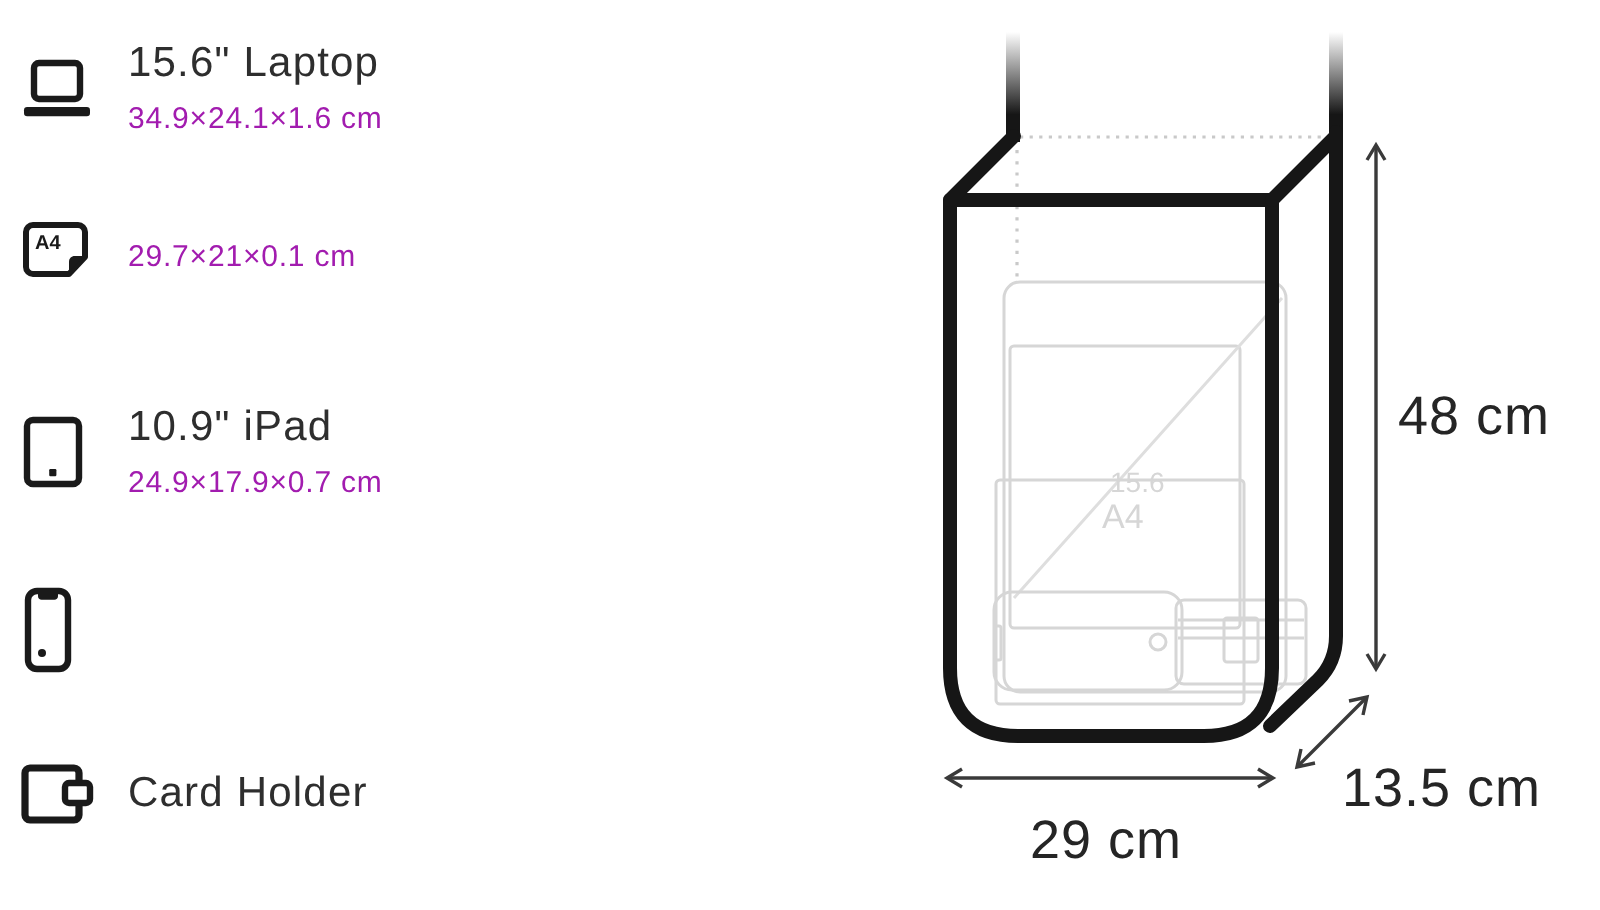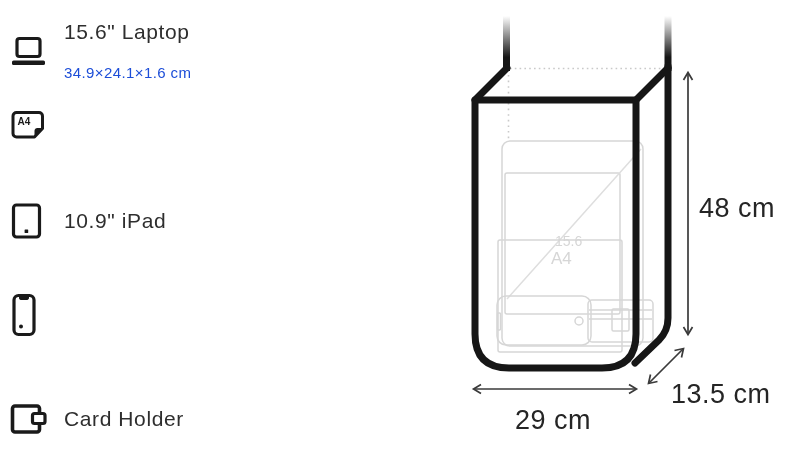--- a/index.html
+++ b/index.html
@@ -7,21 +7,21 @@
   body { font-family: "Liberation Sans", sans-serif; position: relative; }
 
   .item-list { position: absolute; left: 10px; top: 0; width: 300px; height: 455px; }
   .row { position: absolute; left: 0; display: flex; align-items: center; }
   .icon-box { width: 44px; min-width: 44px; display: flex; justify-content: flex-start; align-items: center; }
   .txt { padding-left: 10px; }
   .item-name {
     font-size: 21px; color: #2e2e2e; letter-spacing: 0.6px; line-height: 1.15;
   }
   .item-dims {
-    font-size: 15px; color: #1d4ed8; letter-spacing: 0.4px; margin-top: 20px;
+    font-size: 15px; color: #a21caf; letter-spacing: 0.4px; margin-top: 7px;
   }
 
   .diagram-wrap { position: absolute; left: 440px; top: 0; width: 360px; height: 455px; }
   svg text { font-family: "Liberation Sans", sans-serif; }
   .dim-label { font-size: 27px; fill: #252525; letter-spacing: 0.5px; }
   .ghost-label { fill: #d6d6d6; }
 </style>
 </head>
 <body>
 
@@ -42,46 +42,48 @@
 
   <div class="row" style="top:110px">
     <div class="icon-box">
       <svg width="36" height="30" viewBox="0 0 36 30">
         <path d="M6.5,2.5 h22.5 c1.9,0 3.5,1.6 3.5,3.5 v12.5 l-8,8.5 h-18 c-1.9,0 -3.5,-1.6 -3.5,-3.5 v-17.5 c0,-1.9 1.6,-3.5 3.5,-3.5 z" fill="none" stroke="#1a1a1a" stroke-width="3" stroke-linejoin="round"></path>
         <path d="M32,18 l-7.5,8 v-5.2 c0,-1.6 1.3,-2.8 2.8,-2.8 z" fill="#1a1a1a"></path>
         <text x="7.5" y="14.5" font-size="10" font-weight="bold" fill="#1a1a1a">A4</text>
       </svg>
     </div>
     <div class="txt">
+      <div class="item-dims">29.7×21×0.1 cm</div>
     </div>
   </div>
 
   <div class="row" style="top:202px">
     <div class="icon-box">
       <svg width="33" height="38" viewBox="0 0 33 38">
         <rect x="3.5" y="3" width="26" height="32" rx="3" fill="none" stroke="#1a1a1a" stroke-width="3.2"></rect>
         <rect x="14.6" y="27.5" width="3.6" height="3.6" rx="0.6" fill="#1a1a1a"></rect>
       </svg>
     </div>
     <div class="txt">
       <div class="item-name">10.9" iPad</div>
+      <div class="item-dims">24.9×17.9×0.7 cm</div>
     </div>
   </div>
 
   <div class="row" style="top:293px">
     <div class="icon-box">
       <svg width="28" height="44" viewBox="0 0 28 44">
         <rect x="4" y="2.5" width="20" height="39" rx="4.5" fill="none" stroke="#1a1a1a" stroke-width="3.2"></rect>
         <path d="M9,2.5 h10 v2.6 c0,1 -0.8,1.8 -1.8,1.8 h-6.4 c-1,0 -1.8,-0.8 -1.8,-1.8 z" fill="#1a1a1a"></path>
         <circle cx="11" cy="33.5" r="2" fill="#1a1a1a"></circle>
       </svg>
     </div>
   </div>
 
-  <div class="row" style="top:403px">
+  <div class="row" style="top:381px">
     <div class="icon-box">
       <svg width="38" height="33" viewBox="0 0 38 33">
         <rect x="2.5" y="3" width="27" height="26" rx="2.5" fill="none" stroke="#1a1a1a" stroke-width="3.6"></rect>
         <rect x="22.5" y="10.5" width="12.5" height="10" rx="2" fill="#ffffff" stroke="#1a1a1a" stroke-width="3.2"></rect>
       </svg>
     </div>
     <div class="txt">
       <div class="item-name">Card Holder</div>
     </div>
   </div>

